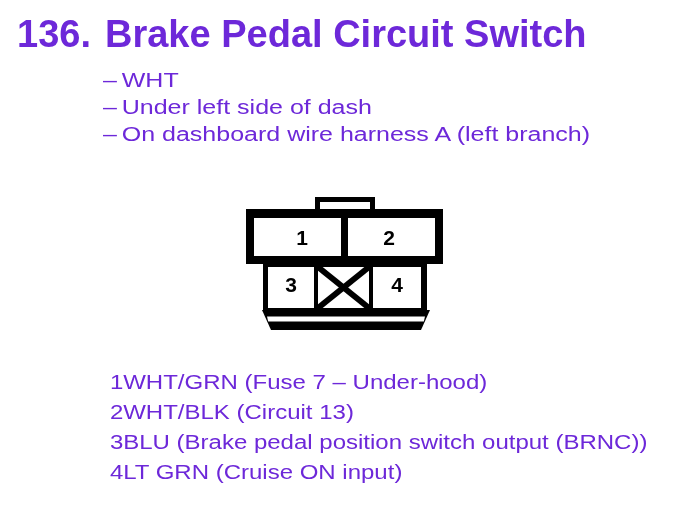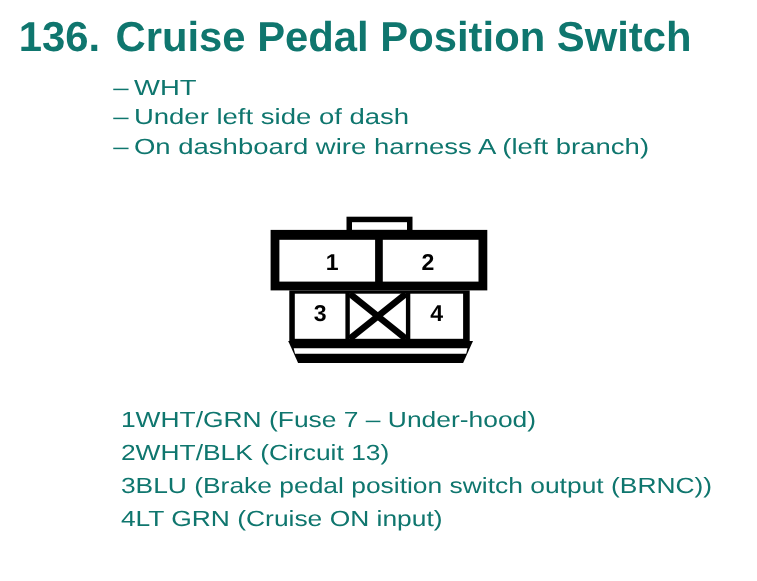--- a/index.html
+++ b/index.html
@@ -1,20 +1,20 @@
 <!DOCTYPE html>
 <html><head>
 <meta charset="utf-8">
 <style>
   html,body{margin:0;padding:0;}
   .page{
     position:relative;
     width:688px;height:483px;
     background:#ffffff;
-    color:#0f766e;
+    color:#6d28d9;
     font-family:"Liberation Sans", sans-serif;
     overflow:hidden;
   }
   
   .header{
     position:absolute;left:17px;top:12px;
     display:flex;align-items:baseline;
     font-weight:bold;font-size:38px;line-height:44px;
     white-space:nowrap;
   }
@@ -47,21 +47,21 @@
   .pin-row{display:flex;}
   .pin-number{display:inline-block;width:11px;flex:0 0 11px;}
 </style>
 </head>
 <body>
 
 <div class="page">
 
   <div class="header">
     <span class="item-number">136.</span>
-    <span>Cruise Pedal Position Switch</span>
+    <span>Brake Pedal Circuit Switch</span>
   </div>
 
   <div class="notes">
     <div class="note-row">
       <span class="note-dash">–</span>
       <span>WHT</span>
     </div>
     <div class="note-row">
       <span class="note-dash">–</span>
       <span>Under left side of dash</span>

